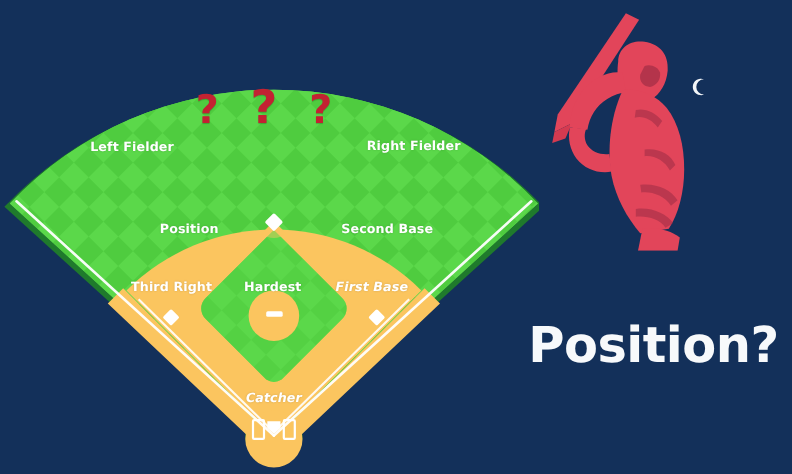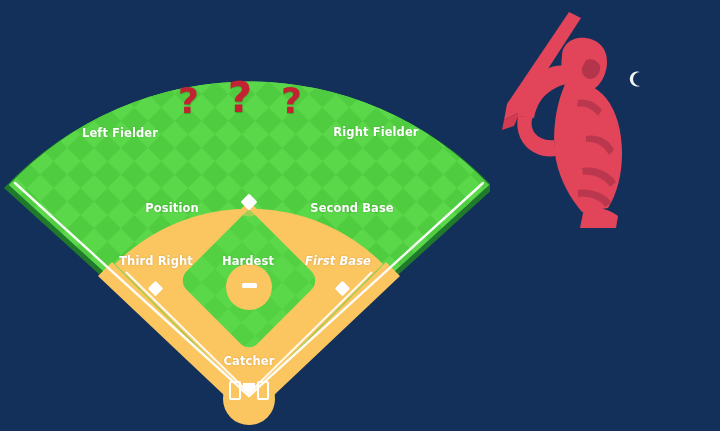--- a/index.html
+++ b/index.html
@@ -210,21 +210,21 @@
       </g>
     </svg>
 
     <div class="pos-label" style="left:120px; top:133px;">Left Fielder</div>
     <div class="pos-label" style="left:376px; top:132px;">Right Fielder</div>
     <div class="pos-label" style="left:172px; top:208px;">Position</div>
     <div class="pos-label" style="left:352px; top:208px;">Second Base</div>
     <div class="pos-label" style="left:156px; top:261px;">Third Right</div>
     <div class="pos-label" style="left:248px; top:261px;">Hardest</div>
     <div class="pos-label" style="left:338px; top:261px;font-style:italic;">First Base</div>
-    <div class="pos-label" style="left:249px; top:361px;">Catcher</div>
+    <div class="pos-label" style="left:249px; top:361px;font-style:italic;">Catcher</div>
 
     <div id="qmarks">
       <div class="qmark">?</div>
       <div class="qmark mid">?</div>
       <div class="qmark">?</div>
     </div>
   </div>
 
   <div id="right-panel">
 
@@ -276,15 +276,16 @@
         </g>
 
         <path d="M 110 200 C 122 198, 136 201, 144 208 L 142 220 L 106 220 Z"></path>
       </g>
     </svg>
 
     <svg id="ball-moon" viewBox="0 0 18 18">
       <path d="M 14 2 A 7.5 7.5 0 1 0 14 16 A 6.2 6.2 0 1 1 14 2 Z" fill="#f2f5f8"></path>
     </svg>
 
+    <div class="headline" id="headline-2">Position?</div>
   </div>
 
 </div>
 
 </body></html>

